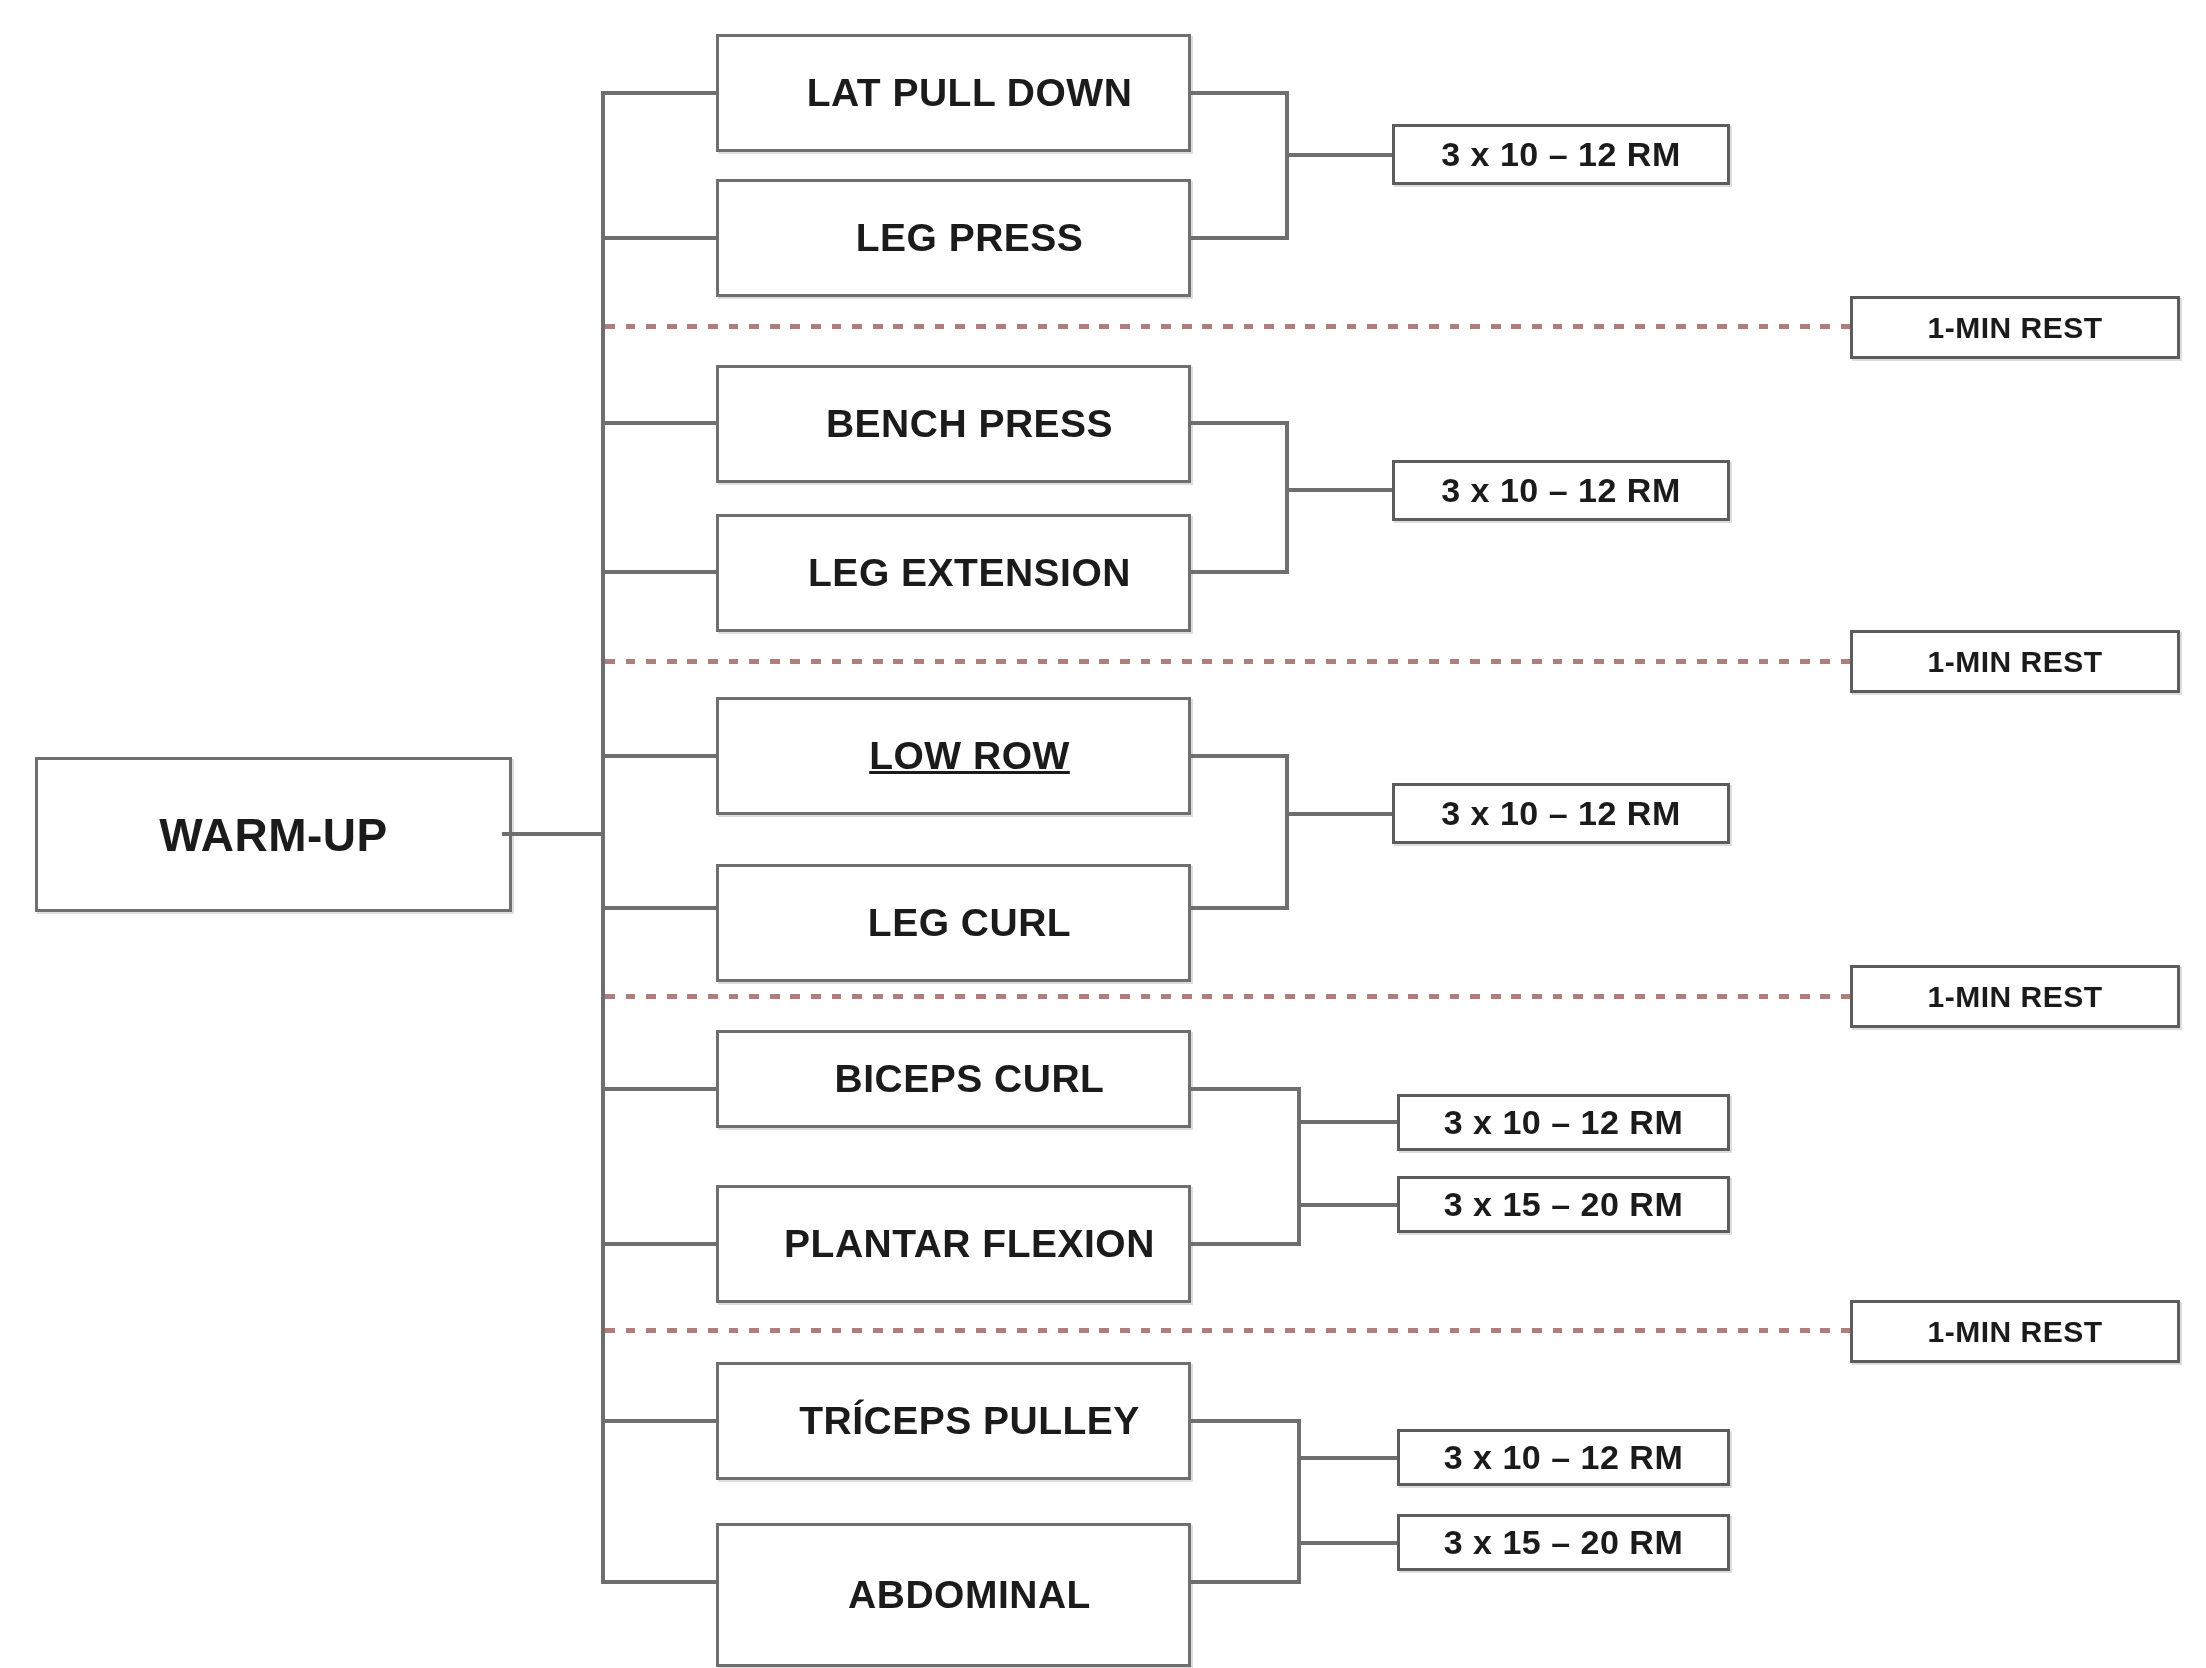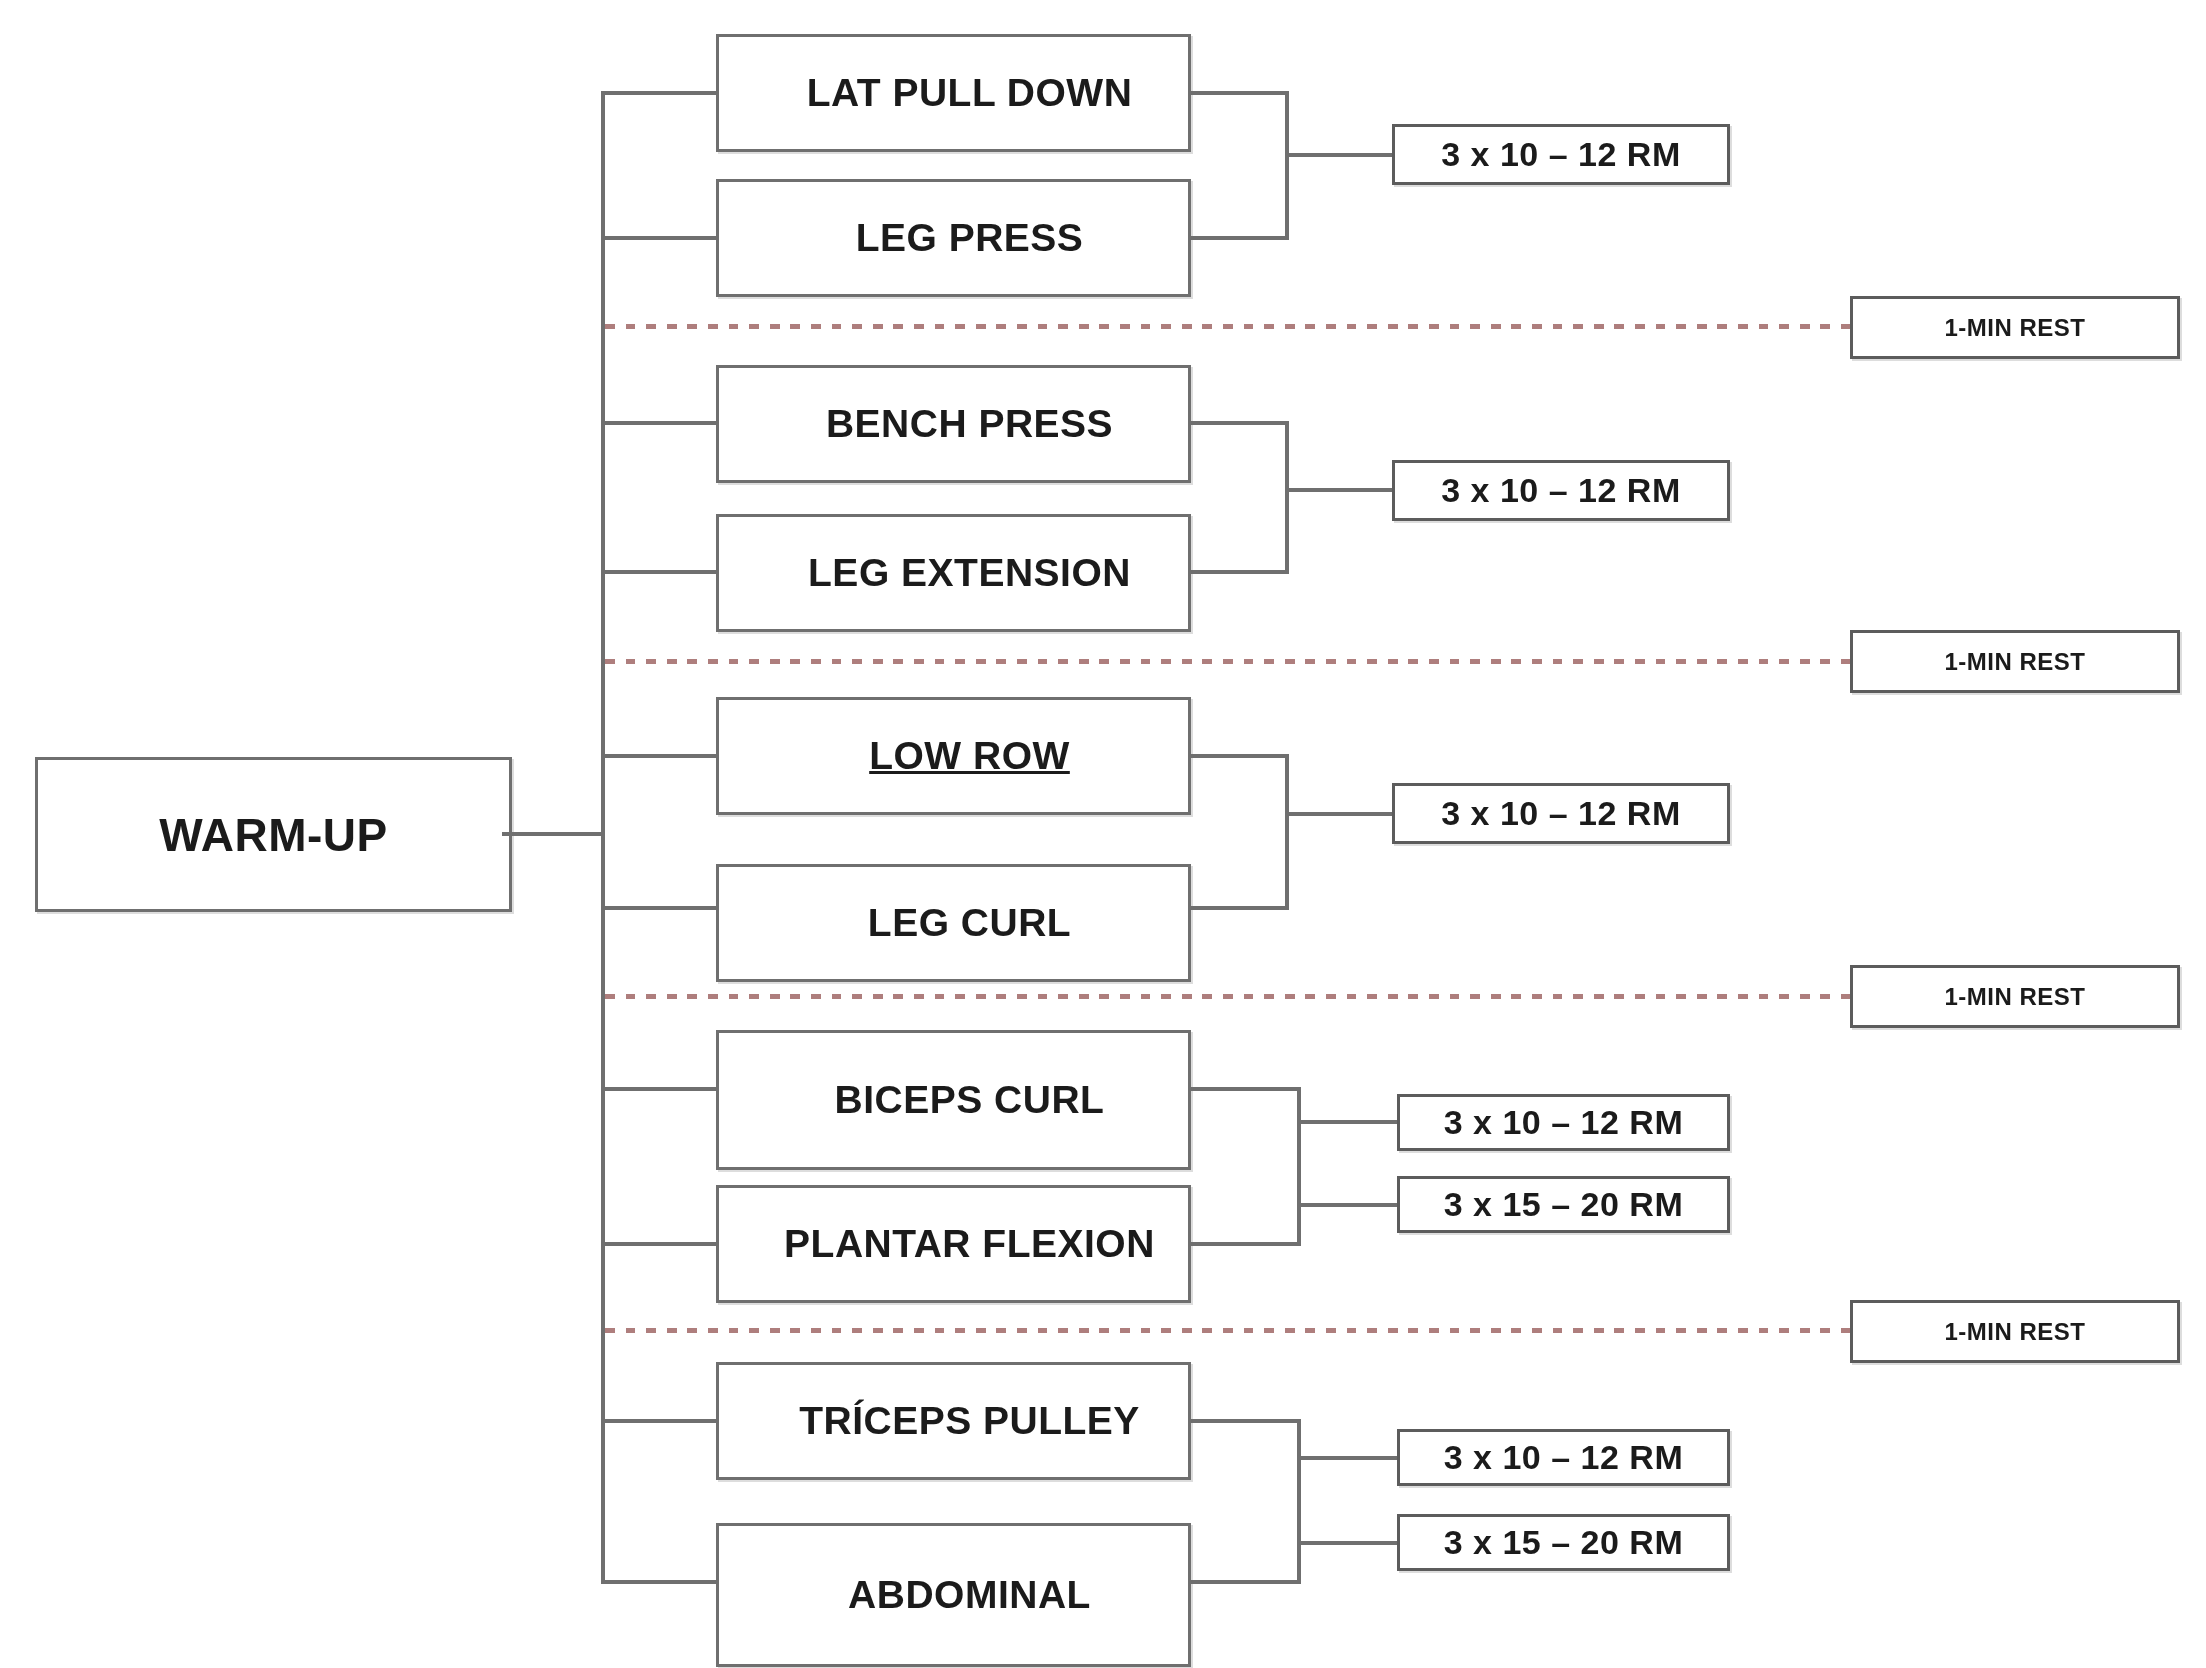--- a/index.html
+++ b/index.html
@@ -9,21 +9,21 @@
   }
   .box{
     position:absolute;box-sizing:border-box;background:#ffffff;
     border:3.9px solid #6f6f6f;display:flex;align-items:center;justify-content:center;
     font-weight:bold;color:#1b1b1b;text-align:center;white-space:nowrap;
     box-shadow:2px 2px 0 rgba(120,120,120,.25);
   }
   .exercise{font-size:39px;letter-spacing:0.5px;padding-left:32px;}
   .warmup{font-size:46px;letter-spacing:0.5px;}
   .set{font-size:34px;border-color:#5c5c5c;letter-spacing:0.5px;}
-  .rest{font-size:24px;border-color:#5c5c5c;letter-spacing:0.5px;}
+  .rest{font-size:30px;border-color:#5c5c5c;letter-spacing:0.5px;}
   .hline,.vline{position:absolute;background:#6f6f6f;}
   .dash{
     position:absolute;height:4.9px;
     background:repeating-linear-gradient(90deg,#ae7e7d 0 9.8px,rgba(0,0,0,0) 9.8px 20.6px);
   }
 </style>
 </head>
 <body>
 
 <div id="canvas">
@@ -44,21 +44,21 @@
   <div class="hline" style="left:603px;top:1242px;width:113px;height:3.9px;"></div>
   <div class="hline" style="left:603px;top:1419px;width:113px;height:3.9px;"></div>
   <div class="hline" style="left:603px;top:1580px;width:113px;height:3.9px;"></div>
 
   <div class="box exercise" style="left:716px;top:34px;width:475px;height:118px;">LAT PULL DOWN</div>
   <div class="box exercise" style="left:716px;top:179px;width:475px;height:118px;">LEG PRESS</div>
   <div class="box exercise" style="left:716px;top:365px;width:475px;height:118px;">BENCH PRESS</div>
   <div class="box exercise" style="left:716px;top:514px;width:475px;height:118px;">LEG EXTENSION</div>
   <div class="box exercise" style="left:716px;top:697px;width:475px;height:118px;text-decoration:underline;">LOW ROW</div>
   <div class="box exercise" style="left:716px;top:849px;width:475px;height:118px;margin-top:15px;">LEG CURL</div>
-  <div class="box exercise" style="left:716px;top:1030px;width:475px;height:140px;text-align:center;">BICEPS CURL</div>
+  <div class="box exercise" style="left:716px;top:1030px;width:475px;height:98px;text-align:center;">BICEPS CURL</div>
   <div class="box exercise" style="left:716px;top:1185px;width:475px;height:118px;">PLANTAR FLEXION</div>
   <div class="box exercise" style="left:716px;top:1362px;width:475px;height:118px;">TRÍCEPS PULLEY</div>
   <div class="box exercise" style="left:716px;top:1523px;width:475px;height:144px;">ABDOMINAL</div>
 
   <div class="hline" style="left:1191px;top:91px;width:96px;height:3.9px;"></div>
   <div class="hline" style="left:1191px;top:236px;width:96px;height:3.9px;"></div>
   <div class="hline" style="left:1191px;top:421px;width:96px;height:3.9px;"></div>
   <div class="hline" style="left:1191px;top:570px;width:96px;height:3.9px;"></div>
   <div class="hline" style="left:1191px;top:754px;width:96px;height:3.9px;"></div>
   <div class="hline" style="left:1191px;top:906px;width:96px;height:3.9px;"></div>

